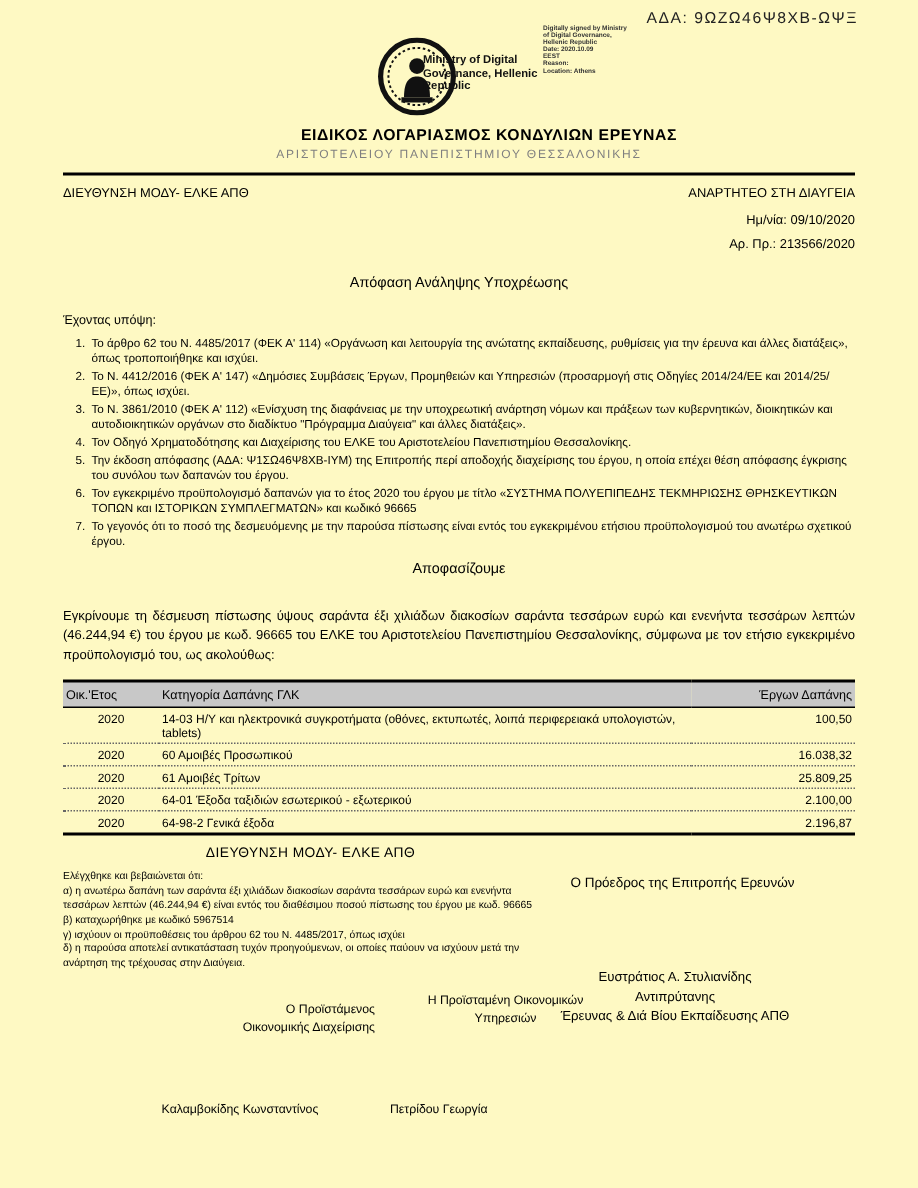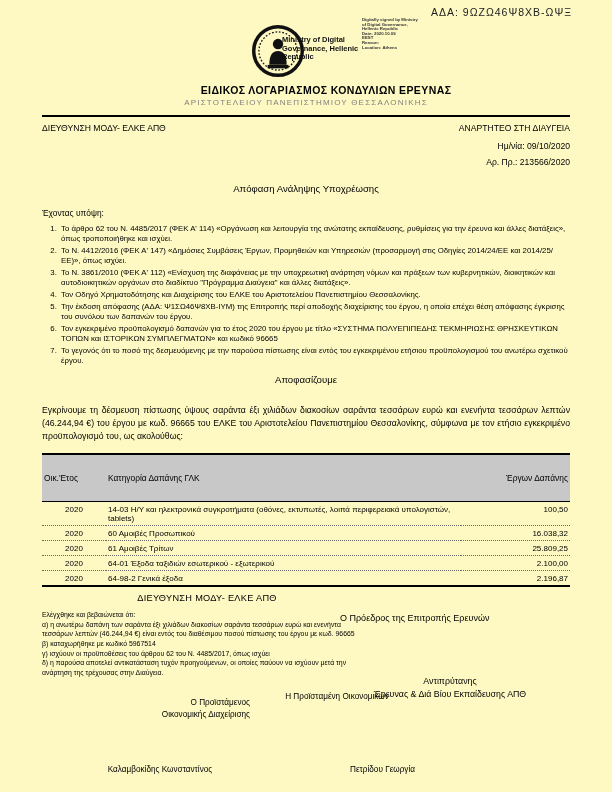--- a/index.html
+++ b/index.html
@@ -59,21 +59,21 @@
   .decision-par{font-size:8.7px;line-height:1.5;margin-top:19px;text-align:justify;}
 
   
   table.budget{
     width:100%;border-collapse:collapse;margin-top:10px;
     font-size:8px;
   }
   table.budget thead th{
     background:#c8c8c8;font-weight:normal;font-size:8.4px;
     border-top:2.4px solid #000;border-bottom:1.6px solid #000;
-    padding:18px 2px;
+    padding:3px 2px;
   }
   th.h-year{text-align:left;width:60px;padding-left:4px;}
   th.h-cat{text-align:left;}
   th.h-amt{text-align:right;width:105px;padding-right:4px;}
   table.budget td{padding:2.5px 2px;vertical-align:top;border-bottom:1px dotted #666;}
   table.budget tr:last-child td{border-bottom:2.4px solid #000;}
   td.c-year{text-align:center;width:60px;}
   td.c-cat{padding-left:10px;padding-right:30px;}
   td.c-amt{text-align:right;padding-right:4px;white-space:nowrap;}
 
@@ -83,36 +83,36 @@
     position:absolute;left:0;top:0;width:330px;
     text-align:center;font-size:9.2px;letter-spacing:.3px;
   }
   .verify{
     position:absolute;left:0;top:17px;width:318px;
     font-size:6.9px;line-height:1.38;
   }
   .verify p{margin:0;}
   .president-title{
     position:absolute;right:0;top:20px;width:230px;
-    text-align:left;font-size:9px;
+    text-align:center;font-size:9px;
   }
   .president-name{
     position:absolute;right:0;top:82px;width:240px;
     text-align:center;font-size:8.8px;line-height:1.45;
   }
   .sig-left{
     position:absolute;left:48px;top:104px;width:160px;
     text-align:right;font-size:8.2px;line-height:1.35;
   }
   .sig-mid{
     position:absolute;left:205px;top:98px;width:180px;
     text-align:center;font-size:8.2px;line-height:1.35;
   }
   .name-left{position:absolute;left:28px;top:172px;width:180px;text-align:center;font-size:8.2px;}
-  .name-mid{position:absolute;left:218px;top:172px;width:155px;text-align:right;font-size:8.2px;}
+  .name-mid{position:absolute;left:218px;top:172px;width:155px;text-align:left;font-size:8.2px;}
 </style>
 </head>
 <body>
 
 <div class="page">
 
   <div class="ada">ΑΔΑ: 9ΩΖΩ46Ψ8ΧΒ-ΩΨΞ</div>
 
   <div class="stamp">
     <svg class="seal" viewBox="0 0 60 60">
@@ -212,31 +212,33 @@
         <p>Ελέγχθηκε και βεβαιώνεται ότι:</p>
         <p>α) η ανωτέρω δαπάνη των σαράντα έξι χιλιάδων διακοσίων σαράντα τεσσάρων ευρώ και ενενήντα τεσσάρων λεπτών (46.244,94 €) είναι εντός του διαθέσιμου ποσού πίστωσης του έργου με κωδ. 96665</p>
         <p>β) καταχωρήθηκε με κωδικό 5967514</p>
         <p>γ) ισχύουν οι προϋποθέσεις του άρθρου 62 του Ν. 4485/2017, όπως ισχύει</p>
         <p>δ) η παρούσα αποτελεί αντικατάσταση τυχόν προηγούμενων, οι οποίες παύουν να ισχύουν μετά την ανάρτηση της τρέχουσας στην Διαύγεια.</p>
       </div>
 
       <div class="president-title">Ο Πρόεδρος της Επιτροπής Ερευνών</div>
 
       <div class="president-name">
+        <div>Ευστράτιος Α. Στυλιανίδης</div>
         <div>Αντιπρύτανης</div>
         <div>Έρευνας &amp; Διά Βίου Εκπαίδευσης ΑΠΘ</div>
       </div>
 
       <div class="sig-left">
         <div>Ο Προϊστάμενος</div>
         <div>Οικονομικής Διαχείρισης</div>
       </div>
 
       <div class="sig-mid">
         <div>Η Προϊσταμένη Οικονομικών</div>
+        <div>Υπηρεσιών</div>
       </div>
 
       <div class="name-left">Καλαμβοκίδης Κωνσταντίνος</div>
       <div class="name-mid">Πετρίδου Γεωργία</div>
     </div>
   </div>
 
 </div>
 
 </body></html>

